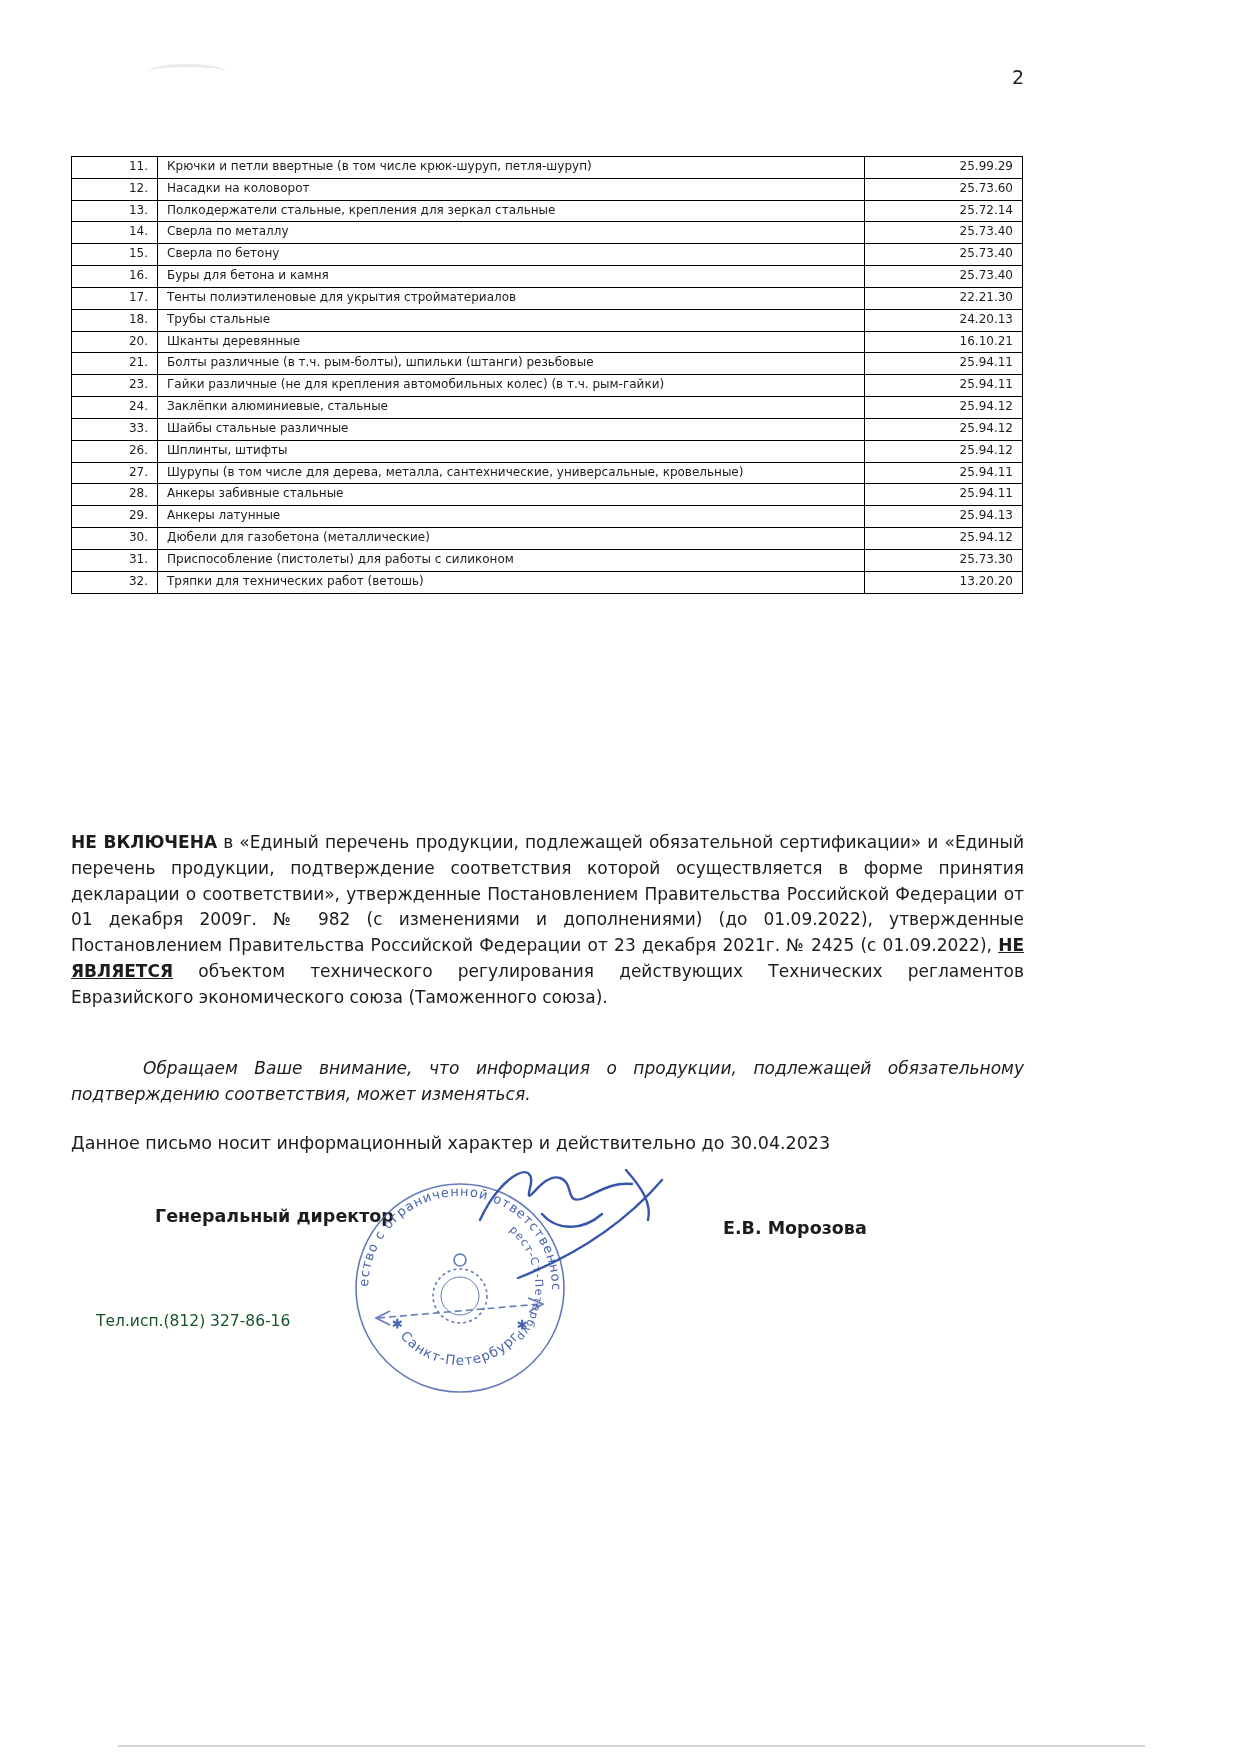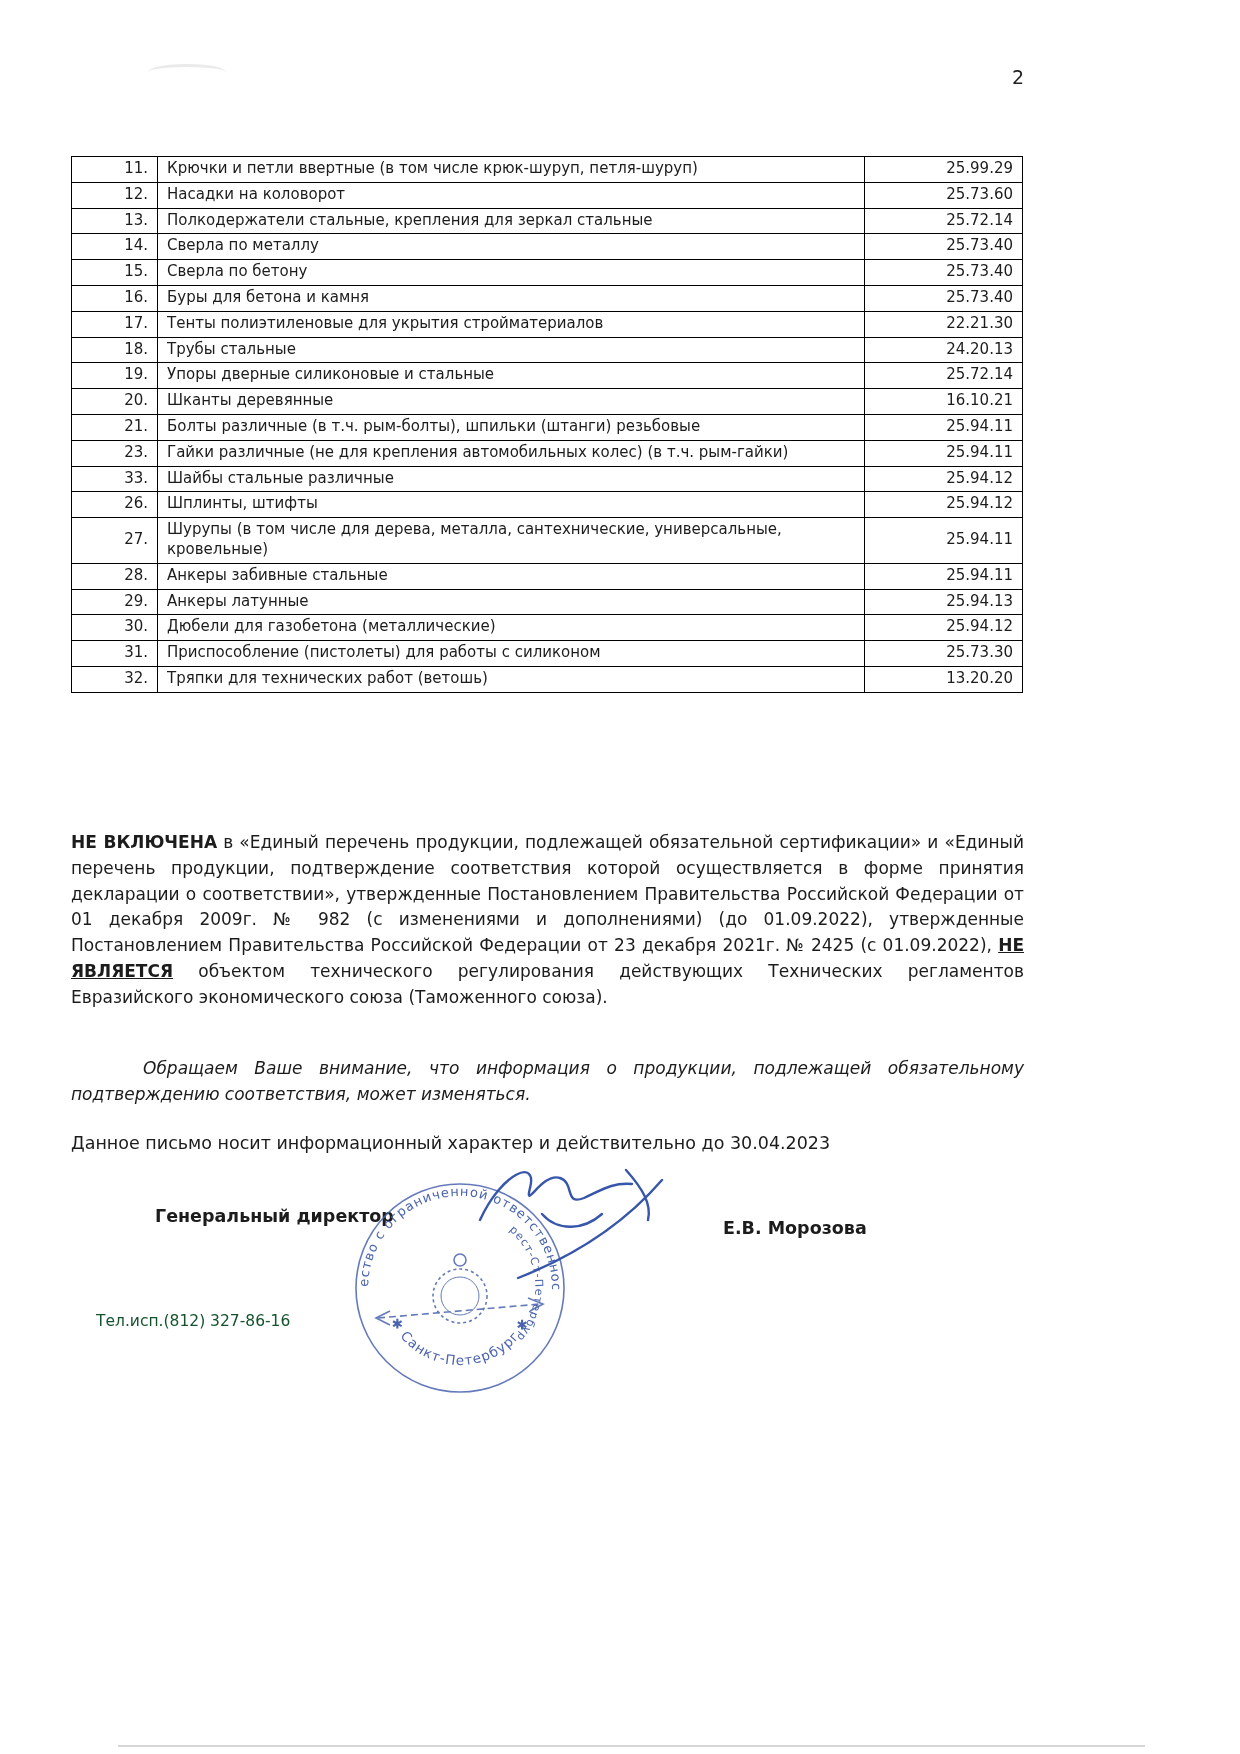--- a/index.html
+++ b/index.html
@@ -12,21 +12,21 @@
   .page { position:absolute; inset:0; background:#fff; }
 
   .page-number { position:absolute; top:66px; left:1012px; font-size:19px; color:#222; }
 
   .smudge {
     position:absolute; left:148px; top:64px; width:78px; height:16px;
     border-radius:50%; border-top:3px solid #d9d9d9; opacity:.55;
   }
 
   .tbl-wrap { position:absolute; top:156px; left:71px; width:952px; }
-  table.products { border-collapse:collapse; width:100%; font-size:15px; }
+  table.products { border-collapse:collapse; width:100%; font-size:12px; }
   table.products td {
     border:1.8px solid #000;
     padding:2px 9px 3px 9px;
     line-height:1.32;
     vertical-align:middle;
   }
   td.num  { width:86px;  text-align:right; padding-right:14px; }
   td.name { text-align:left; }
   td.code { width:158px; text-align:right; }
 
@@ -99,38 +99,38 @@
             <td class="num">17.</td>
             <td class="name">Тенты полиэтиленовые для укрытия стройматериалов</td>
             <td class="code">22.21.30</td>
           </tr>
           <tr>
             <td class="num">18.</td>
             <td class="name">Трубы стальные</td>
             <td class="code">24.20.13</td>
           </tr>
           <tr>
-            <td class="num">19.</td>
-            <td class="name">Упоры дверные силиконовые и стальные</td>
-            <td class="code">25.72.14</td>
-          </tr>
-          <tr>
             <td class="num">20.</td>
             <td class="name">Шканты деревянные</td>
             <td class="code">16.10.21</td>
           </tr>
           <tr>
             <td class="num">21.</td>
             <td class="name">Болты различные (в т.ч. рым-болты), шпильки (штанги) резьбовые</td>
             <td class="code">25.94.11</td>
           </tr>
           <tr>
             <td class="num">23.</td>
             <td class="name">Гайки различные (не для крепления автомобильных колес) (в т.ч. рым-гайки)</td>
             <td class="code">25.94.11</td>
+          </tr>
+          <tr>
+            <td class="num">24.</td>
+            <td class="name">Заклёпки алюминиевые, стальные</td>
+            <td class="code">25.94.12</td>
           </tr>
           <tr>
             <td class="num">33.</td>
             <td class="name">Шайбы стальные различные</td>
             <td class="code">25.94.12</td>
           </tr>
           <tr>
             <td class="num">26.</td>
             <td class="name">Шплинты, штифты</td>
             <td class="code">25.94.12</td>

